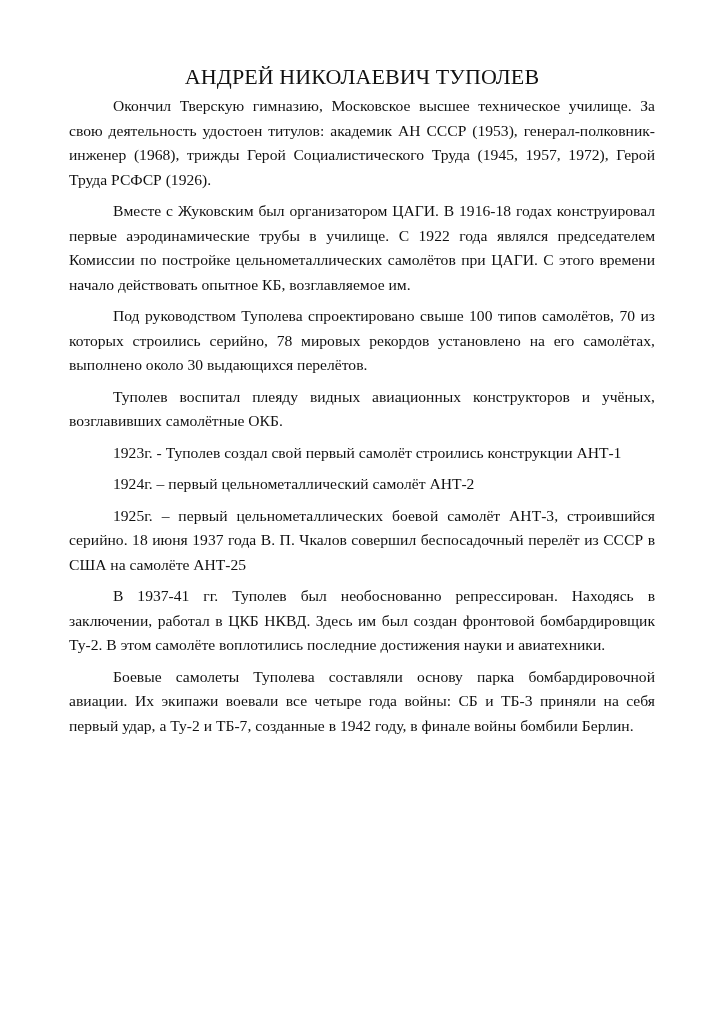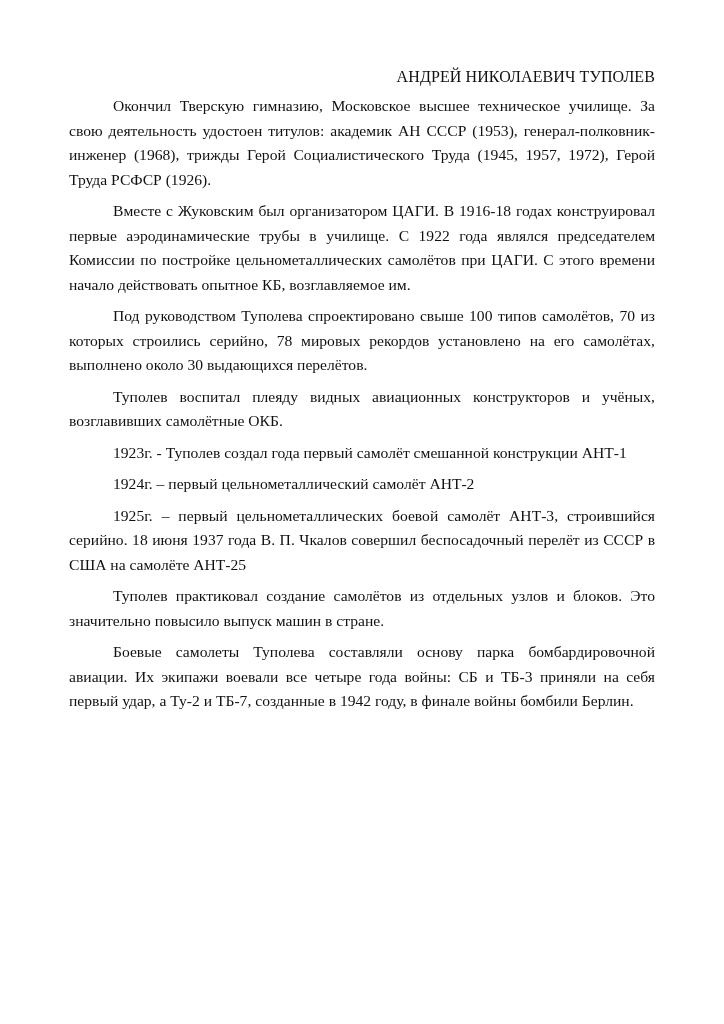--- a/index.html
+++ b/index.html
@@ -3,37 +3,37 @@
 <meta charset="utf-8">
 <style>
   html, body { margin: 0; padding: 0; background: #ffffff; }
   body { width: 724px; height: 1024px; overflow: hidden; position: relative; }
   .page {
     position: absolute; left: 69px; top: 64px; width: 586px;
     font-family: "Liberation Serif", "DejaVu Serif", serif;
     font-size: 15.6px; line-height: 24.5px; color: #111111;
   }
   .title {
-    text-align: right; font-size: 16px; margin: 0 0 4px 0; height: 26px; line-height: 26px;
+    text-align: center; font-size: 22px; margin: 0 0 4px 0; height: 26px; line-height: 26px;
     letter-spacing: 0.1px;
   }
   .p {
     margin: 0 0 7px 0; text-align: justify; text-indent: 44px;
   }
   b { font-weight: normal; }
 </style>
 </head>
 <body>
 
 <div class="page">
   <div class="title">АНДРЕЙ НИКОЛАЕВИЧ ТУПОЛЕВ</div>
   <div id="body">
       <p class="p"><span>Окончил Тверскую гимназию,  Московское высшее техническое училище. За свою деятельность удостоен титулов: академик АН СССР (1953),  генерал-полковник-инженер (1968), трижды Герой Социалистического Труда (1945, 1957, 1972), Герой Труда РСФСР (1926).</span></p>
       <p class="p"><span>Вместе с Жуковским был организатором ЦАГИ. В 1916-18 годах конструировал первые аэродинамические трубы в училище. С 1922 года являлся председателем Комиссии по постройке цельнометаллических самолётов при ЦАГИ. С этого времени начало действовать опытное КБ, возглавляемое им.</span></p>
       <p class="p"><span>Под руководством Туполева спроектировано свыше 100 типов самолётов, 70 из которых строились серийно, 78 мировых рекордов установлено на его самолётах, выполнено около 30 выдающихся перелётов.</span></p>
       <p class="p"><span>Туполев воспитал плеяду видных авиационных конструкторов и учёных, возглавивших самолётные ОКБ.</span></p>
-      <p class="p"><span>1923г. - Туполев создал года первый самолёт   смешанной конструкции  </span><b>АНТ-1</b></p>
+      <p class="p"><span>1923г. - Туполев создал свой первый самолёт   строились конструкции  </span><b>АНТ-1</b></p>
       <p class="p"><span>1924г. – первый цельнометаллический самолёт </span><b>АНТ-2</b></p>
       <p class="p"><span>1925г. – первый цельнометаллических боевой самолёт        </span><b>АНТ-3</b><span>, строившийся серийно. 18 июня  1937 года В. П. Чкалов совершил беспосадочный перелёт из СССР в США на самолёте </span><b>АНТ-25</b></p>
-      <p class="p"><span>Туполев практиковал создание самолётов из отдельных узлов и блоков. Это значительно повысило выпуск машин в стране.</span></p>
+      <p class="p"><span>В 1937-41 гг. Туполев был необоснованно репрессирован. Находясь в заключении, работал в ЦКБ НКВД. Здесь им был создан фронтовой бомбардировщик Ту-2. В этом самолёте воплотились последние достижения науки и авиатехники.</span></p>
       <p class="p"><span>Боевые самолеты Туполева составляли основу парка бомбардировочной  авиации. Их экипажи воевали все четыре  года  войны: </span><b>СБ</b><span> и </span><b>ТБ-3</b><span> приняли на себя первый удар, а </span><b>Ту-2</b><span> и </span><b>ТБ-7,</b><span> созданные в 1942 году, в  финале  войны  бомбили  Берлин.</span></p>
     </div>
 </div>
 
 </body></html>

